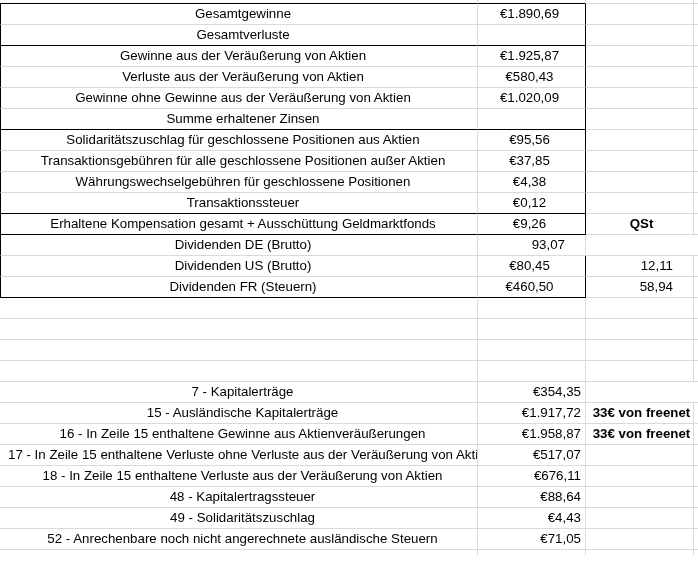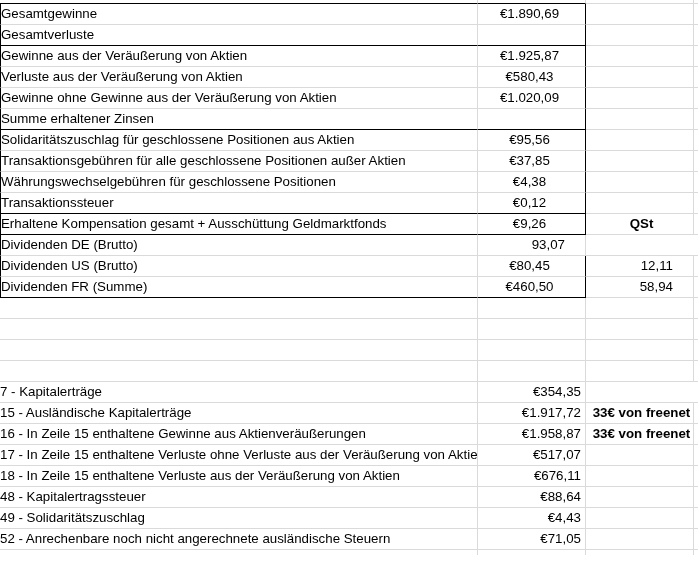--- a/index.html
+++ b/index.html
@@ -24,21 +24,21 @@
   .c{
     box-sizing:border-box;
     height:100%;
     border-right:1px solid var(--g);
     border-bottom:1px solid var(--g);
     overflow:hidden;
     white-space:nowrap;
     line-height:20px;
   }
   .sliver-bottom .c{border-bottom:none;}
-  .ca{width:478px;text-align:left;padding-left:0;}
+  .ca{width:478px;text-align:center;padding-left:8px;}
   .cb{width:108px;text-align:right;padding-right:4px;}
   .cc{width:108px;}
   .cc.al-left{text-align:center;padding-left:4px;font-weight:bold;}
   .cc.al-right{text-align:right;padding-right:20px;}
   .cf{flex:1 1 auto;border-right:none;}
   
   .kb{border-bottom:1px solid var(--k);}
   .kr{border-right:1px solid var(--k);text-align:center;}
   .kl{border-left:1px solid var(--k);}
 </style>
@@ -123,21 +123,21 @@
       <div class="c cc al-right">93,07</div>
       <div class="c cf"></div>
     </div>
     <div class="row">
       <div class="c ca kl">Dividenden US (Brutto)</div>
       <div class="c cb kr">€80,45</div>
       <div class="c cc al-right">12,11</div>
       <div class="c cf"></div>
     </div>
     <div class="row">
-      <div class="c ca kl kb">Dividenden FR (Summe)</div>
+      <div class="c ca kl kb">Dividenden FR (Steuern)</div>
       <div class="c cb kr kb">€460,50</div>
       <div class="c cc al-right">58,94</div>
       <div class="c cf"></div>
     </div>
     <div class="row">
       <div class="c ca"></div>
       <div class="c cb"></div>
       <div class="c cc al-left"></div>
       <div class="c cf"></div>
     </div>

